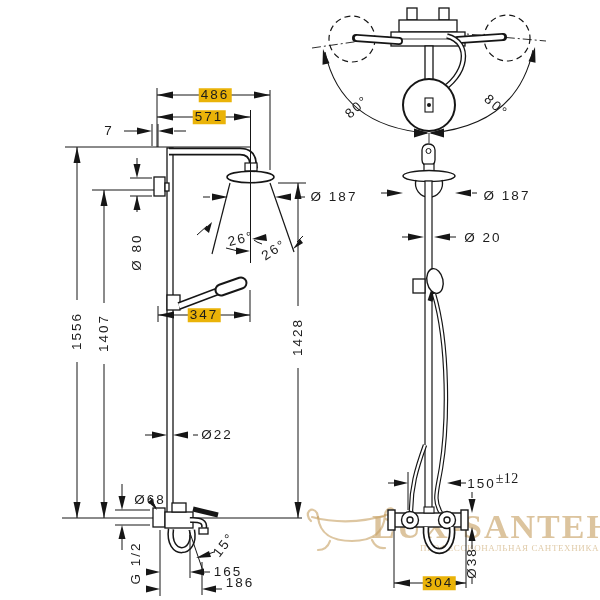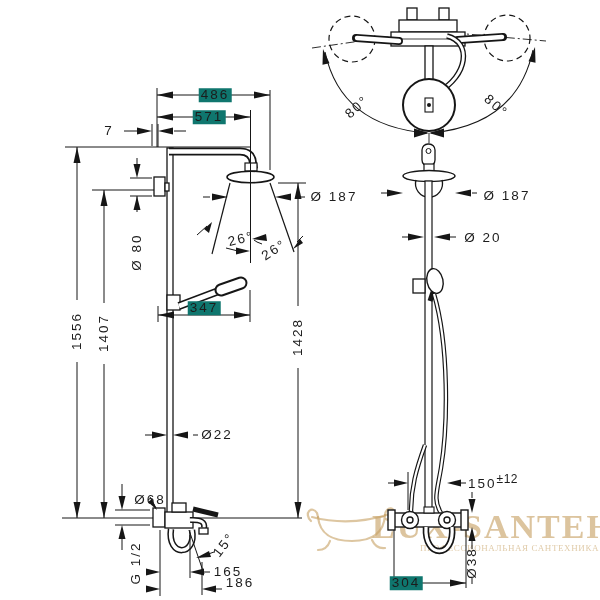--- a/index.html
+++ b/index.html
@@ -3,26 +3,26 @@
 <meta charset="utf-8">
 <style>
   html,body{margin:0;padding:0;background:#fff;}
   #canvas{
     position:relative;width:600px;height:600px;background:#ffffff;overflow:hidden;
     font-family:"Liberation Sans", sans-serif;
   }
   svg{position:absolute;left:0;top:0;}
   .dim{
     position:absolute;color:#1c1c1c;font-size:13.5px;letter-spacing:2px;
-    white-space:nowrap;background:#0f766e;padding:0 2px;line-height:1;
+    white-space:nowrap;background:#eab308;padding:0 2px;line-height:1;
     transform:translate(-50%,-50%);
   }
   .dim.nobg{background:transparent;}
   .rot{transform:translate(-50%,-50%) rotate(-90deg);}
-  .sup{font-size:12px;letter-spacing:0.5px;position:relative;top:-5px;}
+  .sup{font-size:14px;letter-spacing:0.5px;position:relative;top:-5px;font-family:Liberation Serif, serif;}
   #wm-brand{
     position:absolute;left:372px;top:508px;
     font-family:"Liberation Serif", serif;font-size:34px;font-weight:bold;
     letter-spacing:2px;color:rgba(198,160,98,0.62);white-space:nowrap;
   }
   #wm-tagline{
     position:absolute;left:420px;top:543px;
     font-family:"Liberation Serif", serif;font-size:9px;letter-spacing:0.6px;
     color:rgba(198,160,98,0.55);white-space:nowrap;
   }
@@ -293,31 +293,31 @@
   <div class="dim" style="left:215px;top:95px">486</div>
   <div class="dim" style="left:209px;top:117px">571</div>
   <div class="dim nobg" style="left:109px;top:131px">7</div>
   <div class="dim nobg rot" style="left:77px;top:331px">1556</div>
   <div class="dim nobg rot" style="left:104px;top:333px">1407</div>
   <div class="dim nobg rot" style="left:298px;top:337px">1428</div>
   <div class="dim nobg rot" style="left:137px;top:252px">Ø 80</div>
   <div class="dim nobg" style="left:334px;top:197px">Ø 187</div>
   <div class="dim nobg" style="left:241px;top:239px;transform:translate(-50%,-50%) rotate(-14deg)">26°</div>
   <div class="dim nobg" style="left:274px;top:250px;transform:translate(-50%,-50%) rotate(-33deg)">26°</div>
-  <div class="dim" style="left:204px;top:308px">347</div>
+  <div class="dim" style="left:204px;top:315px">347</div>
   <div class="dim nobg" style="left:217px;top:435px">Ø22</div>
   <div class="dim nobg" style="left:150px;top:500px">Ø68</div>
   <div class="dim nobg rot" style="left:136px;top:563px">G 1/2</div>
   <div class="dim nobg" style="left:224px;top:545px;transform:translate(-50%,-50%) rotate(-52deg)">15°</div>
   <div class="dim nobg" style="left:228px;top:572px">165</div>
   <div class="dim nobg" style="left:240px;top:583px">186</div>
 
   <div class="dim nobg" style="left:357px;top:107px;transform:translate(-50%,-50%) rotate(-42deg)">80°</div>
   <div class="dim nobg" style="left:496px;top:106px;transform:translate(-50%,-50%) rotate(42deg)">80°</div>
   <div class="dim nobg" style="left:507px;top:196px">Ø 187</div>
   <div class="dim nobg" style="left:483px;top:238px">Ø 20</div>
   <div class="dim nobg" style="left:493px;top:484px">
     <span>150</span><span class="sup">±12</span>
   </div>
-  <div class="dim" style="left:406px;top:583px">304</div>
+  <div class="dim" style="left:439px;top:583px">304</div>
   <div class="dim nobg rot" style="left:472px;top:563px">Ø38</div>
 
 </div>
 
 </body></html>

